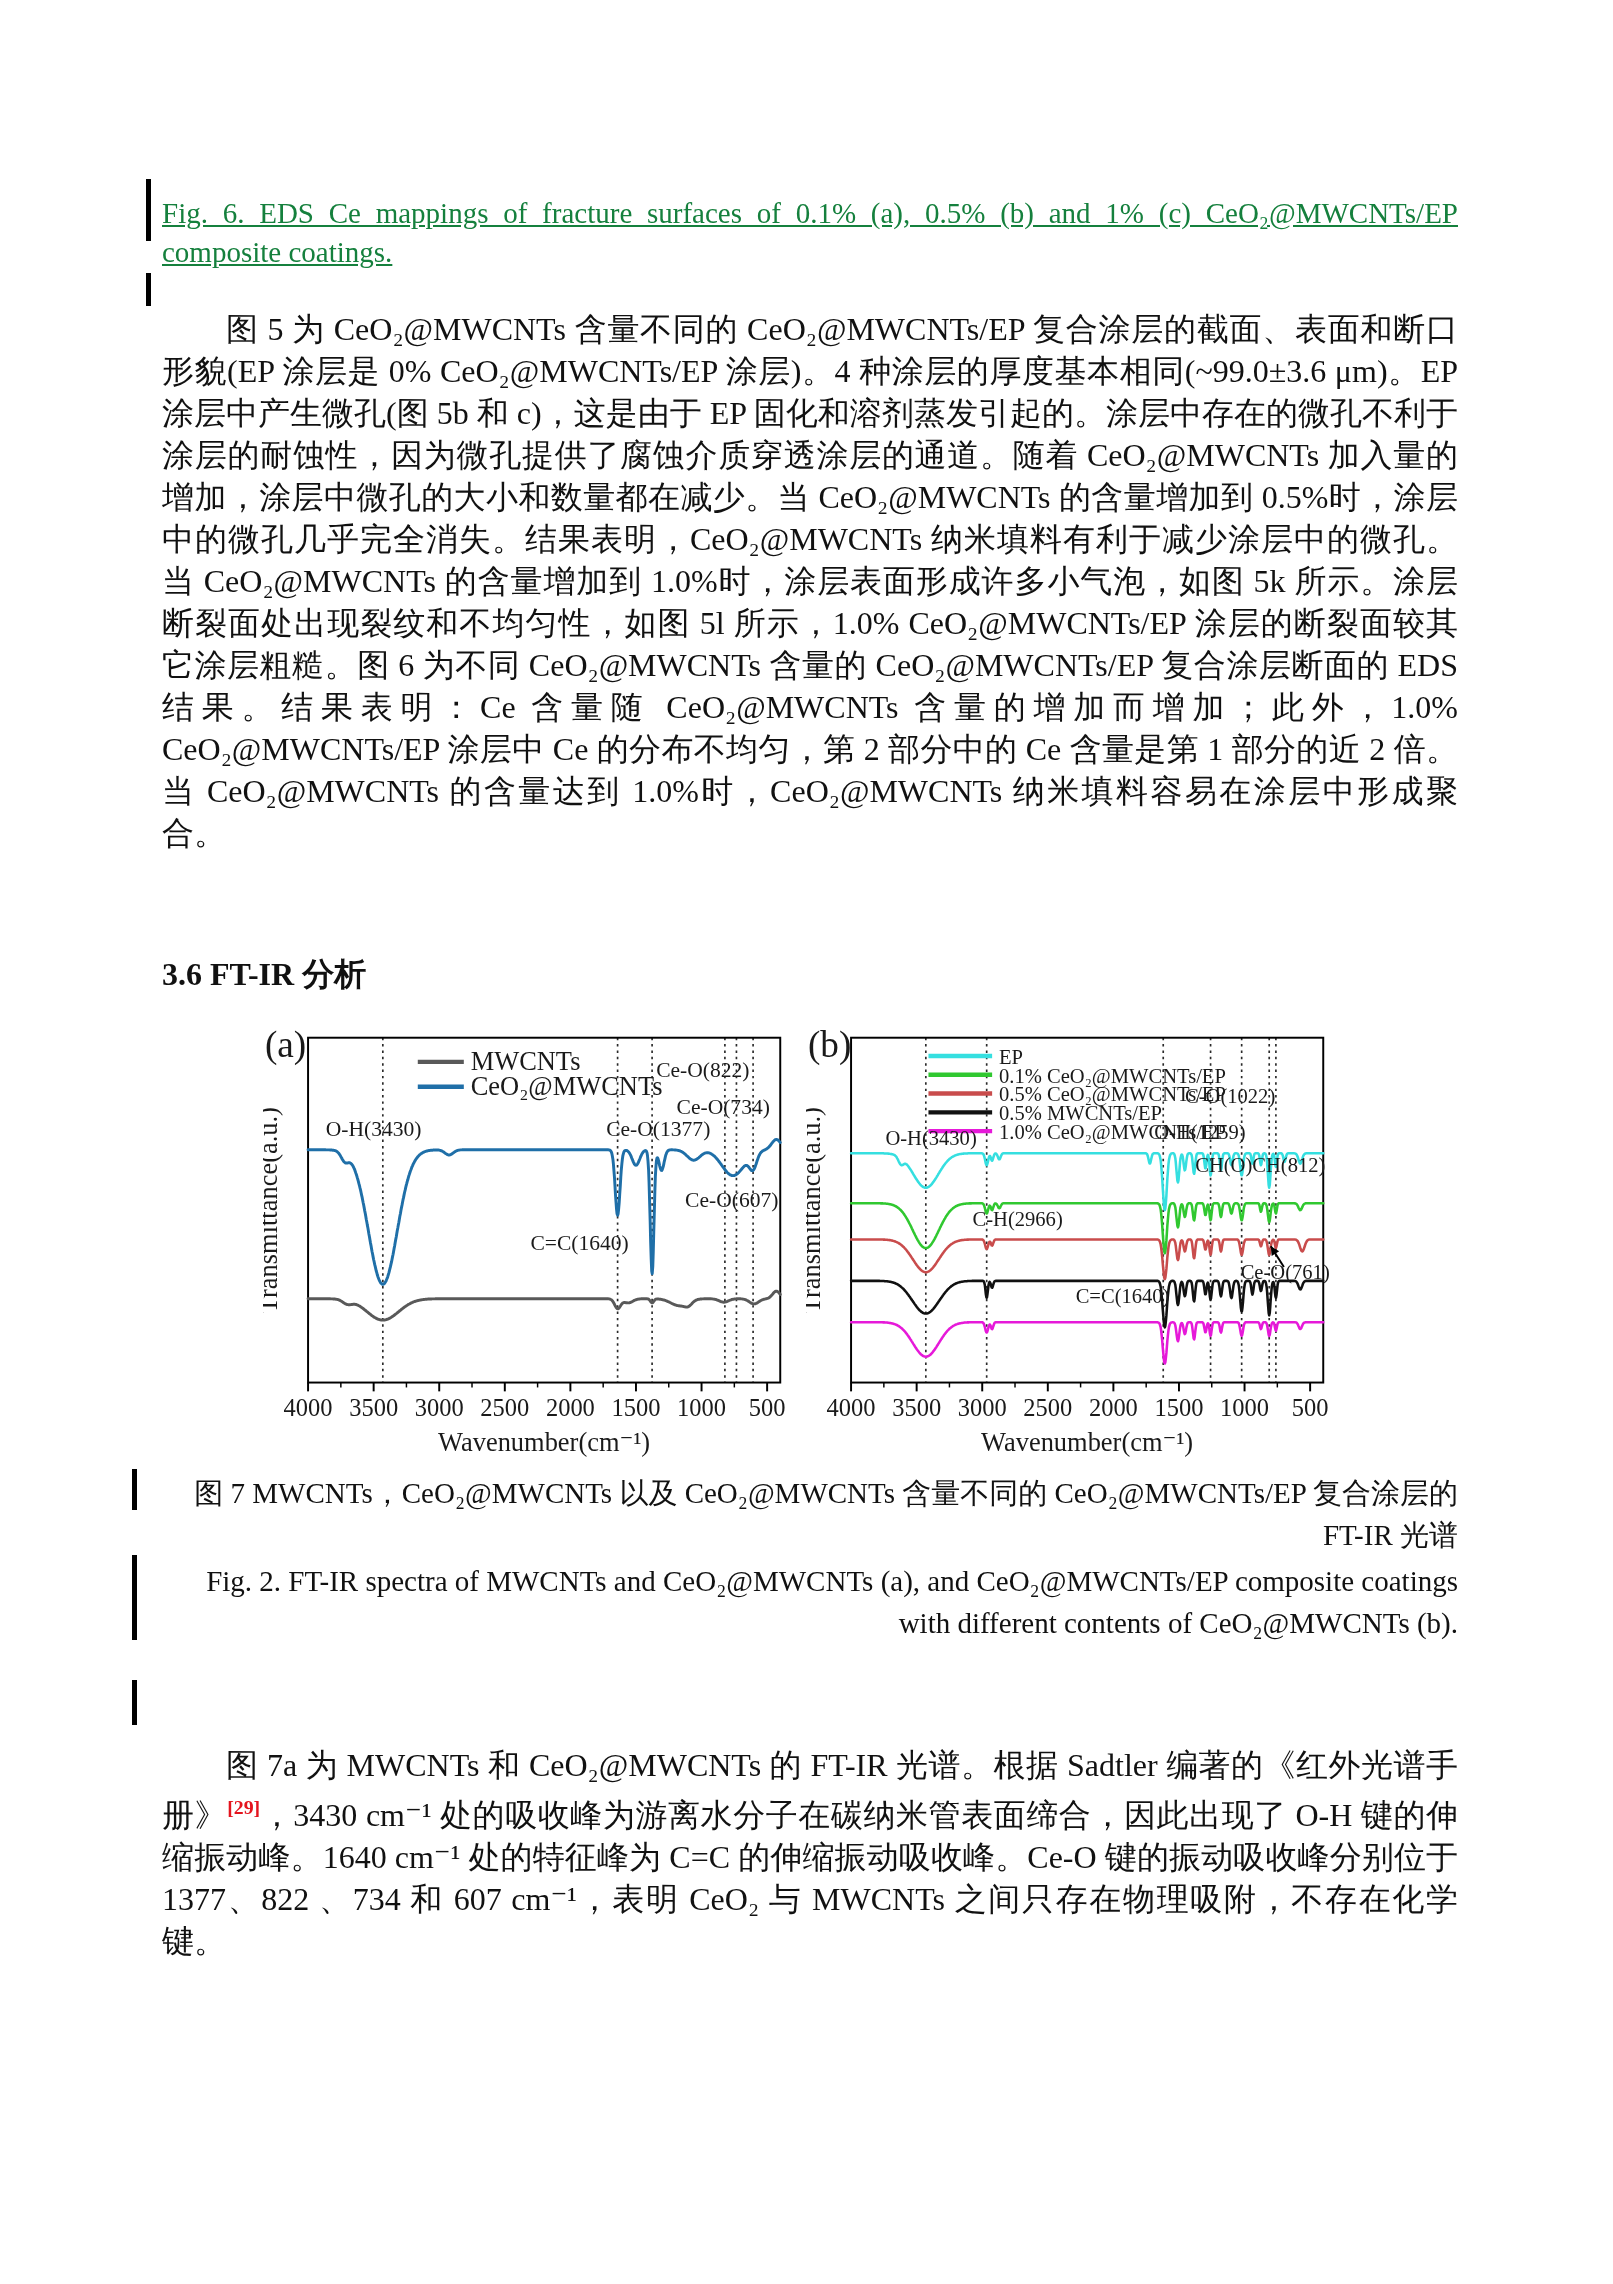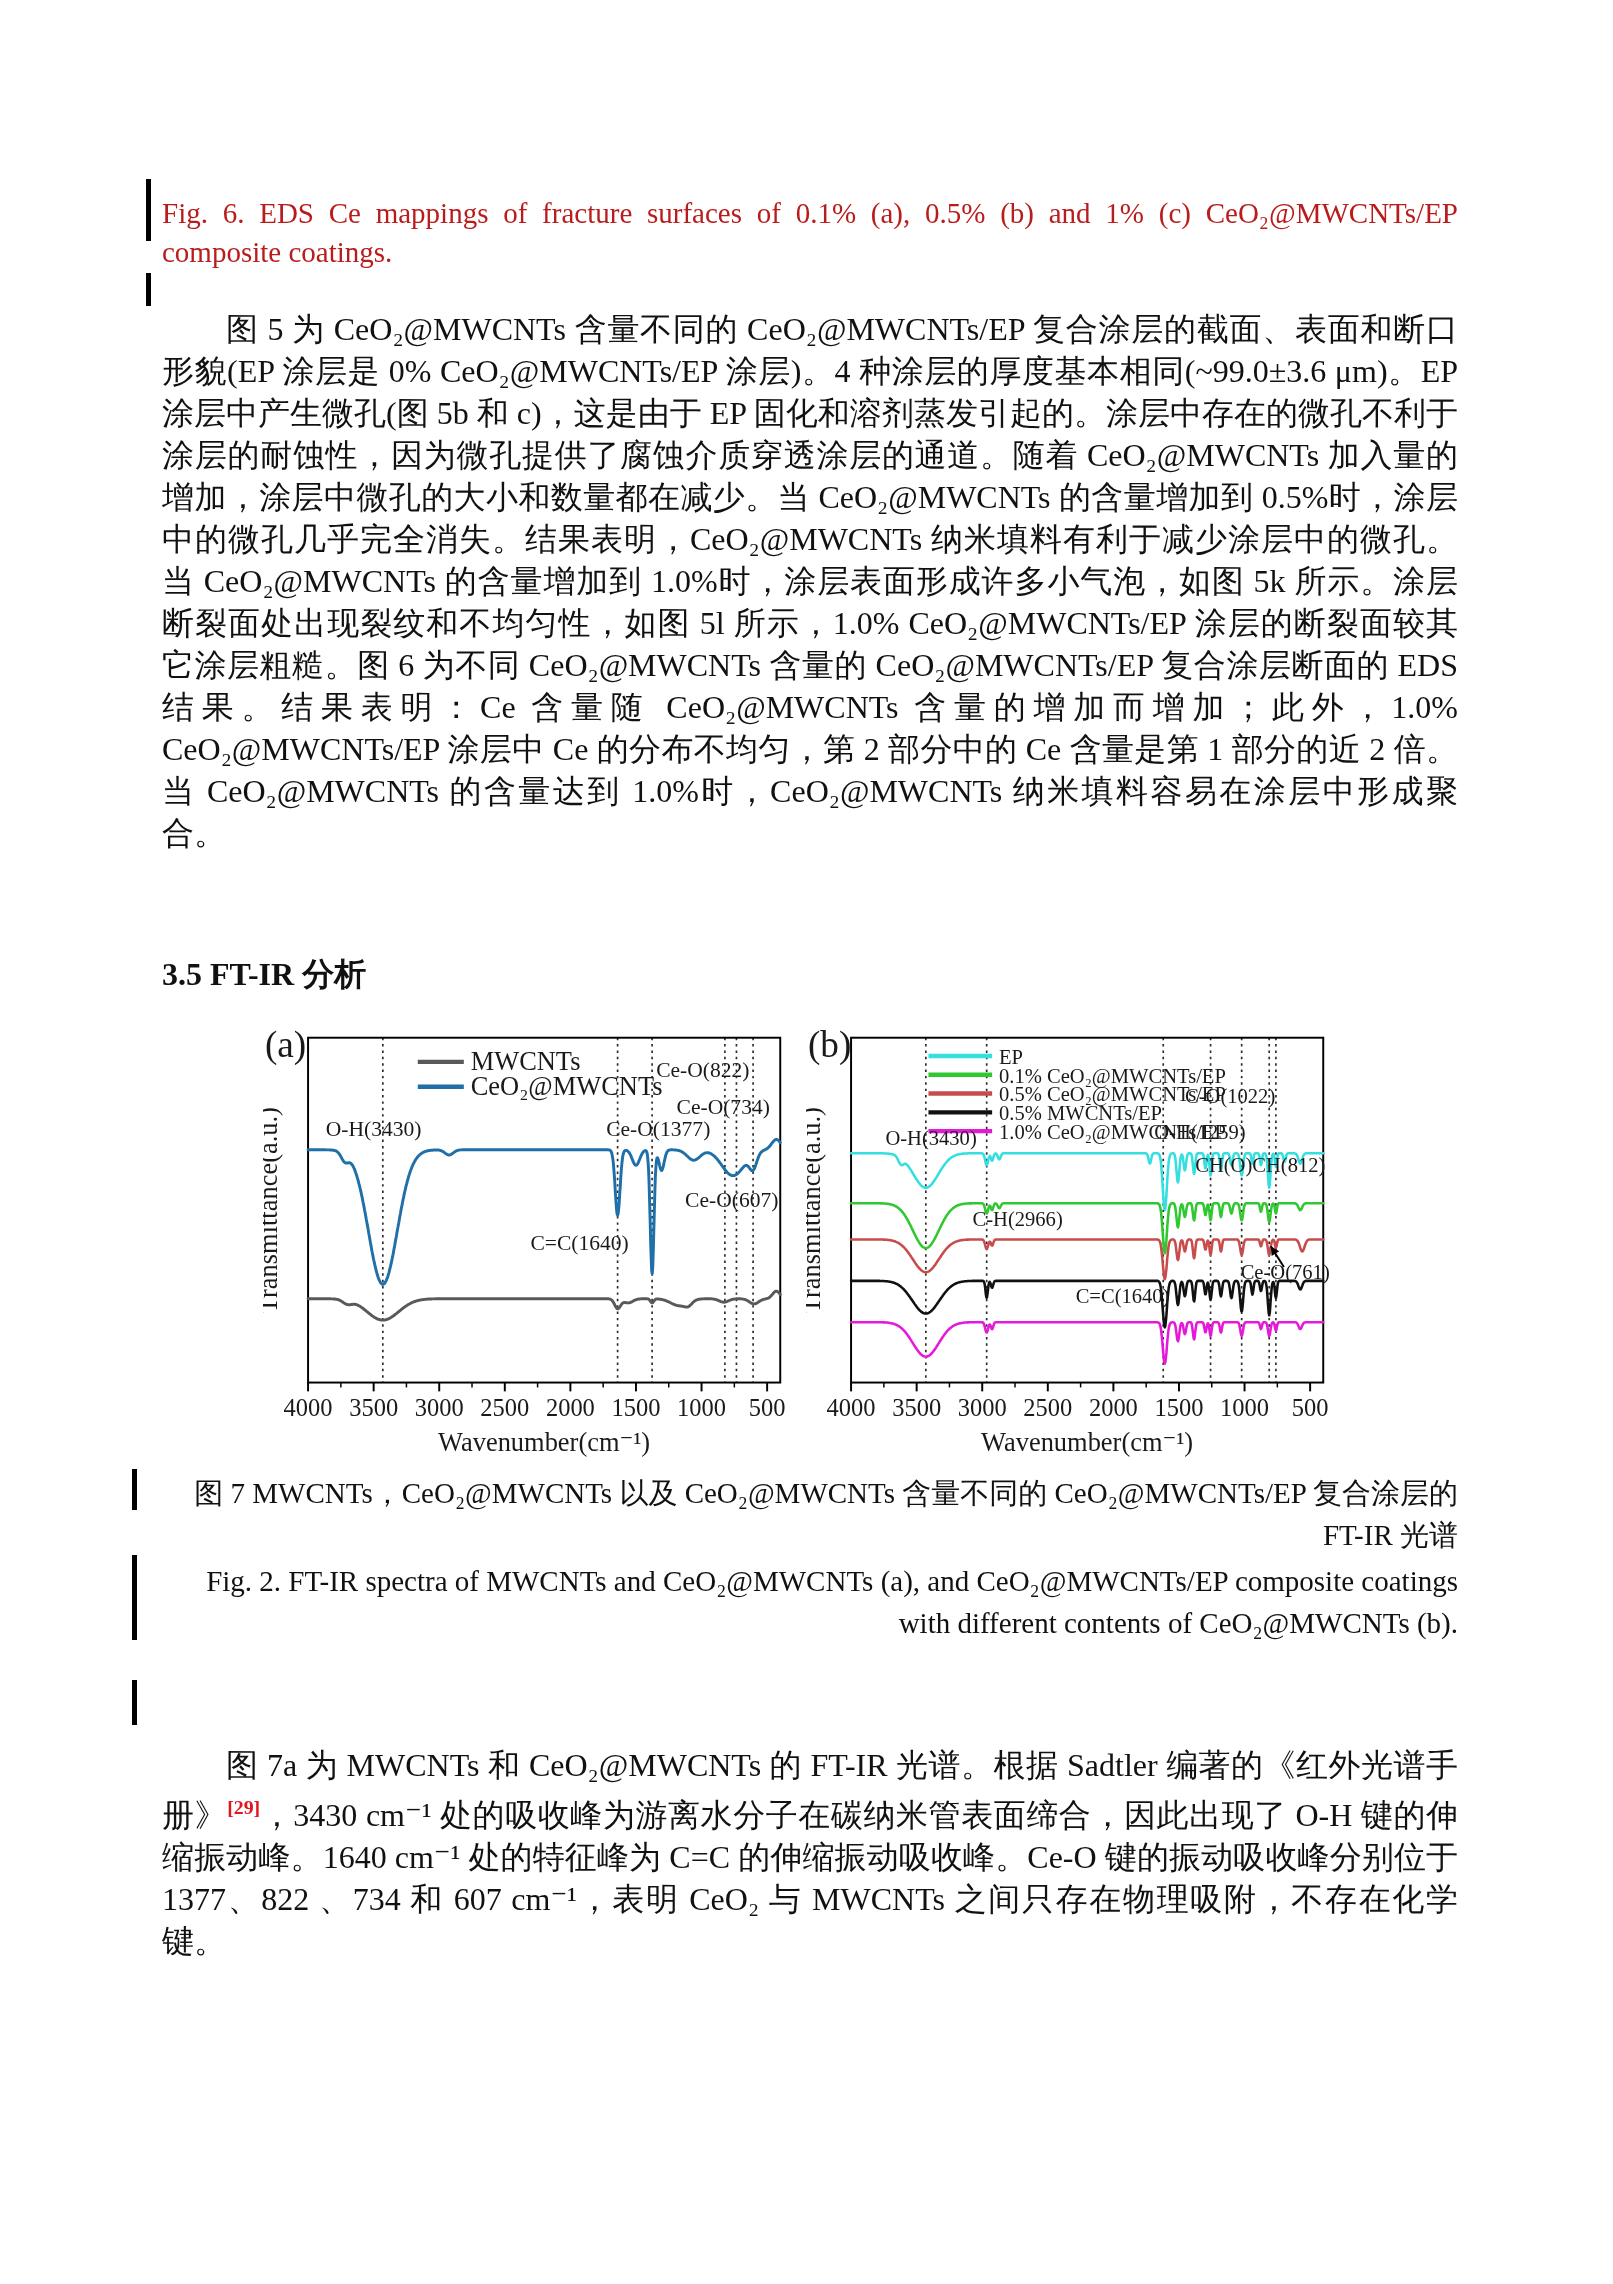--- a/index.html
+++ b/index.html
@@ -4,22 +4,22 @@
 <style>
   html,body{margin:0;padding:0;}
   body{
     width:1613px;height:2285px;position:relative;background:#ffffff;
     font-family:"Liberation Serif","DejaVu Serif",serif;color:#111;
     overflow:hidden;
   }
   .revbar{position:absolute;width:4.9px;background:#000;}
   .redcap{
     position:absolute;left:162px;top:194px;width:1296px;
-    color:#b91c1c;font-size:29px;line-height:39px;
-    text-align:justify;text-justify:inter-word;
+    color:#15803d;font-size:29px;line-height:39px;
+    text-align:justify;text-justify:inter-word;text-decoration:underline;
   }
   .para{
     margin:0;text-align:justify;text-indent:2em;
     font-size:32px;line-height:42px;
   }
   .p1{position:absolute;left:162px;top:308px;width:1296px;}
   .heading{
     position:absolute;left:162px;top:953px;margin:0;
     font-size:32px;font-weight:bold;
   }
@@ -40,21 +40,21 @@
 <div class="revbar" style="left:146px;top:179px;height:62px;"></div>
 <div class="revbar" style="left:146px;top:273px;height:33px;"></div>
 <div class="revbar" style="left:132px;top:1469px;height:41px;"></div>
 <div class="revbar" style="left:132px;top:1555px;height:85px;"></div>
 <div class="revbar" style="left:132px;top:1680px;height:45px;"></div>
 
 <div class="redcap">Fig. 6. EDS Ce mappings of fracture surfaces of 0.1% (a), 0.5% (b) and 1% (c) CeO₂@MWCNTs/EP composite coatings.</div>
 
 <p class="para p1">图 5 为 CeO₂@MWCNTs 含量不同的 CeO₂@MWCNTs/EP 复合涂层的截面、表面和断口形貌(EP 涂层是 0% CeO₂@MWCNTs/EP 涂层)。4 种涂层的厚度基本相同(~99.0±3.6 μm)。EP 涂层中产生微孔(图 5b 和 c)，这是由于 EP 固化和溶剂蒸发引起的。涂层中存在的微孔不利于涂层的耐蚀性，因为微孔提供了腐蚀介质穿透涂层的通道。随着 CeO₂@MWCNTs 加入量的增加，涂层中微孔的大小和数量都在减少。当 CeO₂@MWCNTs 的含量增加到 0.5%时，涂层中的微孔几乎完全消失。结果表明，CeO₂@MWCNTs 纳米填料有利于减少涂层中的微孔。当 CeO₂@MWCNTs 的含量增加到 1.0%时，涂层表面形成许多小气泡，如图 5k 所示。涂层断裂面处出现裂纹和不均匀性，如图 5l 所示，1.0% CeO₂@MWCNTs/EP 涂层的断裂面较其它涂层粗糙。图 6 为不同 CeO₂@MWCNTs 含量的 CeO₂@MWCNTs/EP 复合涂层断面的 EDS 结果。结果表明：Ce 含量随 CeO₂@MWCNTs 含量的增加而增加；此外，1.0% CeO₂@MWCNTs/EP 涂层中 Ce 的分布不均匀，第 2 部分中的 Ce 含量是第 1 部分的近 2 倍。当 CeO₂@MWCNTs 的含量达到 1.0%时，CeO₂@MWCNTs 纳米填料容易在涂层中形成聚合。</p>
 
-<h2 class="heading">3.5 FT-IR 分析</h2>
+<h2 class="heading">3.6 FT-IR 分析</h2>
 
 <div class="figure-row">
   <svg width="529" height="461" viewBox="0 0 540 470">
       <line x1="122.31666666666666" y1="28" x2="122.31666666666666" y2="380" stroke="#2a2a2a" stroke-width="1.7" stroke-dasharray="2.5 4"></line>
       <line x1="361.97777777777776" y1="28" x2="361.97777777777776" y2="380" stroke="#2a2a2a" stroke-width="1.7" stroke-dasharray="2.5 4"></line>
       <line x1="397.19055555555553" y1="28" x2="397.19055555555553" y2="380" stroke="#2a2a2a" stroke-width="1.7" stroke-dasharray="2.5 4"></line>
       <line x1="471.49888888888887" y1="28" x2="471.49888888888887" y2="380" stroke="#2a2a2a" stroke-width="1.7" stroke-dasharray="2.5 4"></line>
       <line x1="483.2811111111111" y1="28" x2="483.2811111111111" y2="380" stroke="#2a2a2a" stroke-width="1.7" stroke-dasharray="2.5 4"></line>
       <line x1="500.285" y1="28" x2="500.285" y2="380" stroke="#2a2a2a" stroke-width="1.7" stroke-dasharray="2.5 4"></line>
       <rect x="46" y="28" width="482" height="352" fill="none" stroke="#000" stroke-width="2"></rect>

